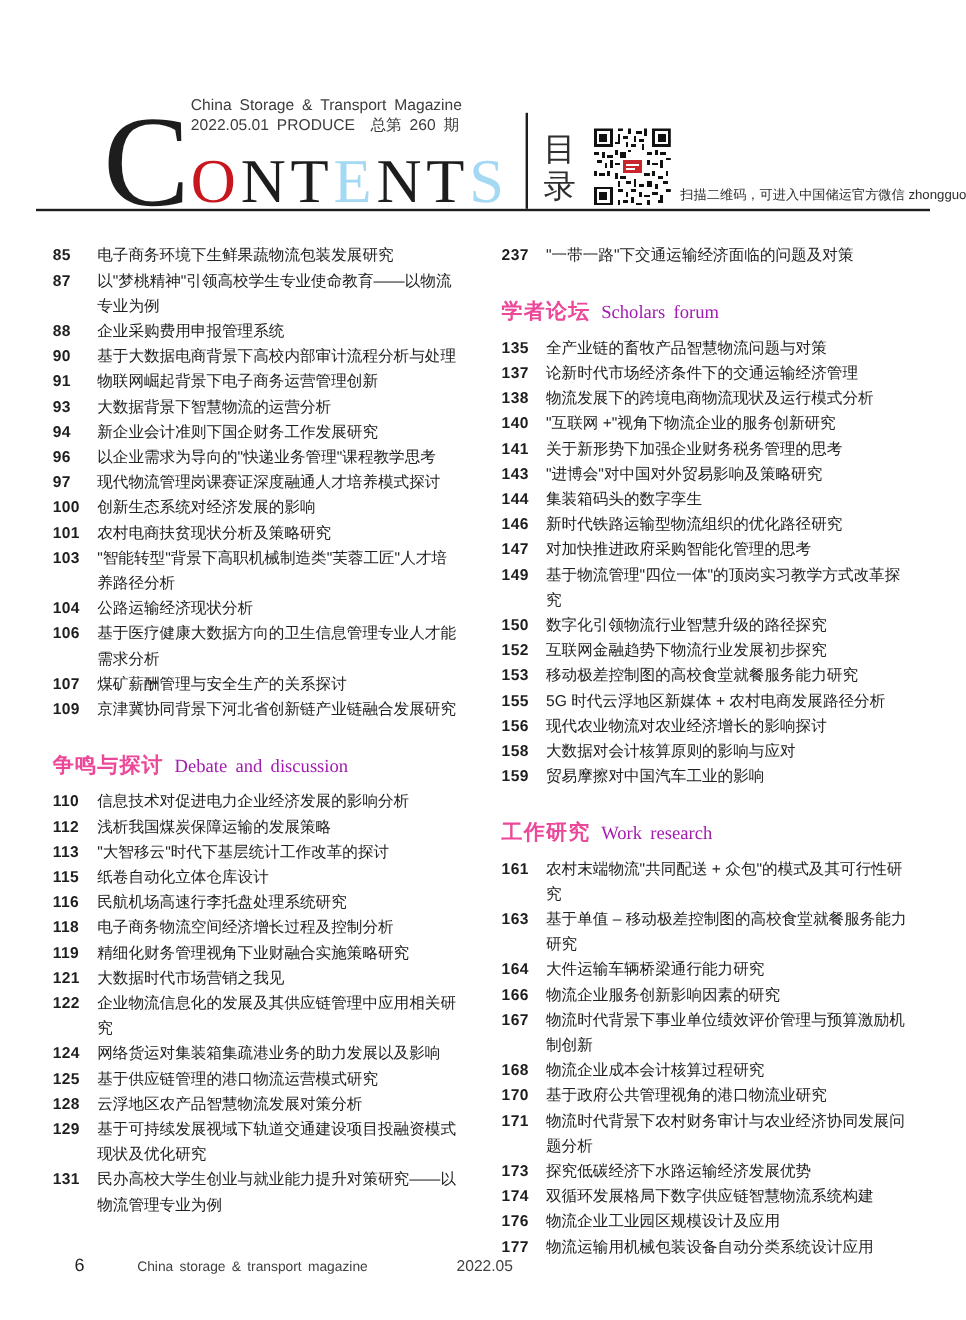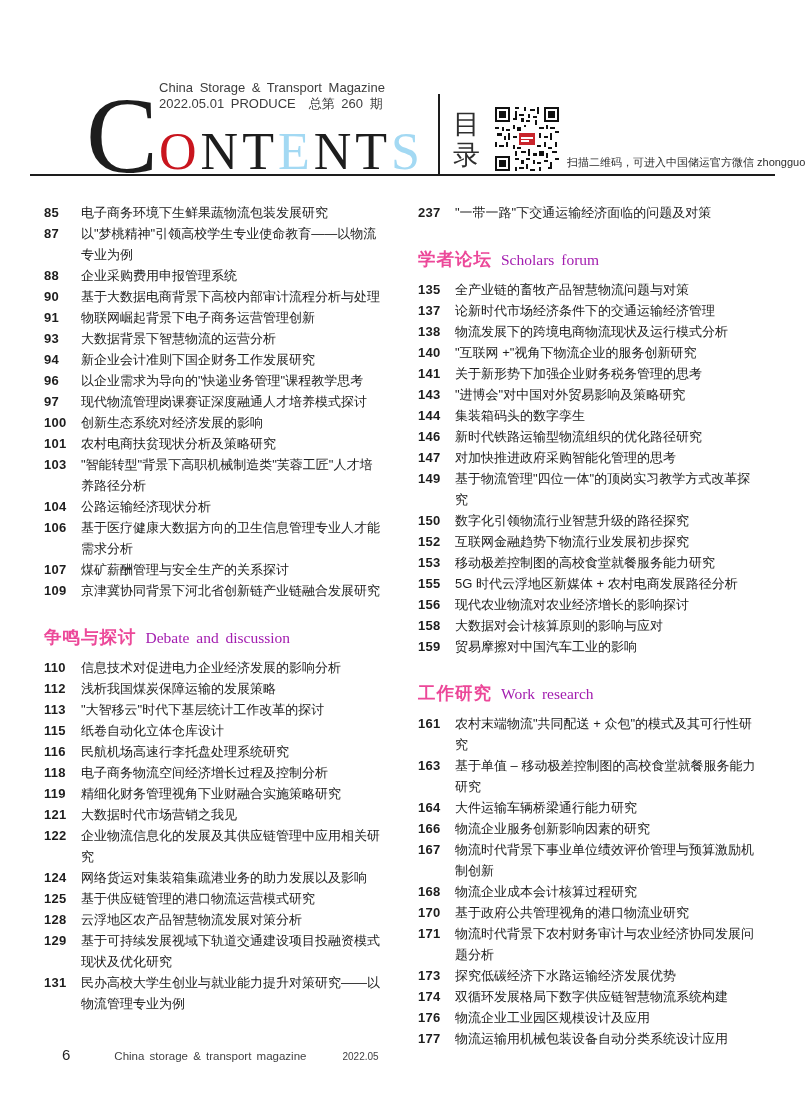--- a/index.html
+++ b/index.html
@@ -39,21 +39,21 @@
   .entry{display:flex;}
   .entry .num{width:37px;flex:none;font-weight:700;color:#1d1d1d;letter-spacing:0.3px;}
   .entry .title{flex:1;color:#222222;}
   .section-head{margin:24px 0 6px;line-height:24px;white-space:nowrap;}
   .section-head .cn{color:#ec4899;font-size:17.5px;font-weight:700;letter-spacing:1px;}
   .section-head .en{font-family:"Liberation Serif",serif;color:#a21caf;font-size:15.5px;margin-left:9px;word-spacing:3px;}
   
   .footer{position:absolute;left:62px;top:1046px;display:flex;align-items:baseline;color:#3f3f41;}
   .footer .page-num{font-size:15px;margin-right:44px;color:#232323;}
   .footer .mag{font-size:11.5px;word-spacing:2px;margin-right:36px;}
-  .footer .issue{font-size:10px;}
+  .footer .issue{font-size:13px;margin-left:38px;}
 </style>
 </head>
 <body>
 
 <div class="header">
   <div class="logo-group">
     <div class="big-c">C</div>
     <div class="logo-right">
       <div class="mag-line">China Storage &amp; Transport Magazine</div>
       <div class="mag-line">2022.05.01 PRODUCE　总第 260 期</div>

